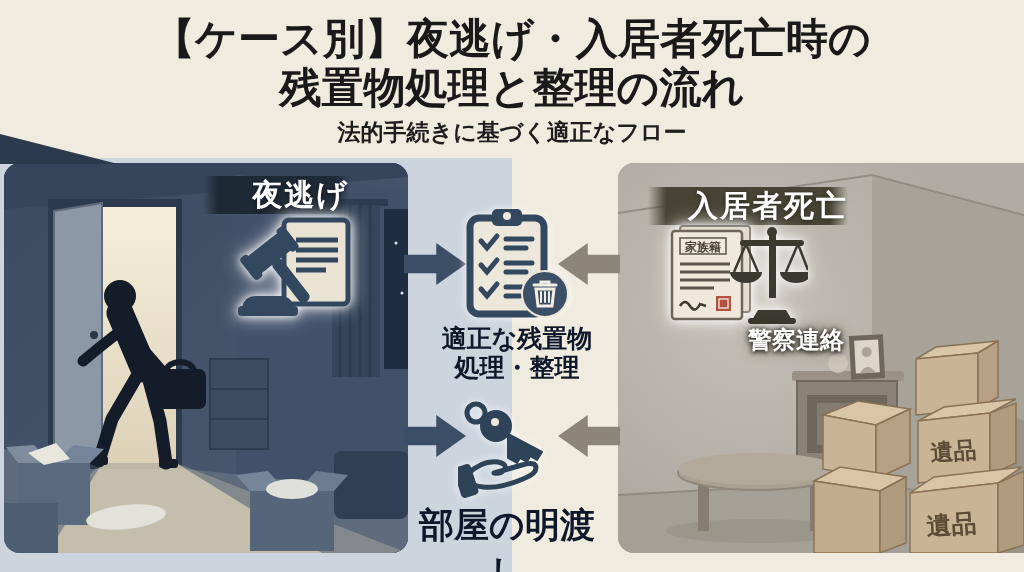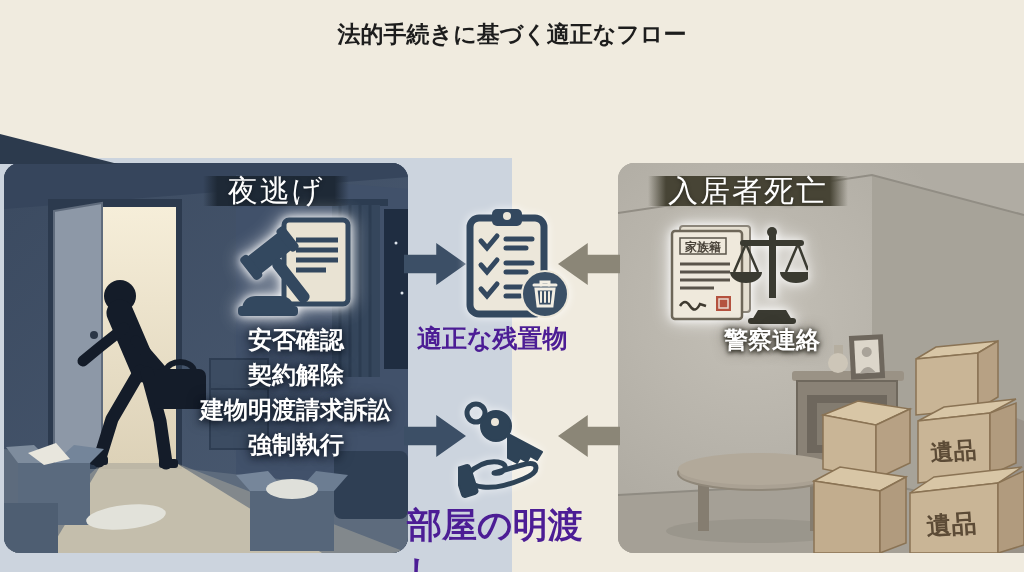--- a/index.html
+++ b/index.html
@@ -26,44 +26,45 @@
   .panel{position:absolute;top:163px;height:390px;border-radius:16px;overflow:hidden;}
   .panel-left{left:4px;width:404px;background:#44546b;}
   .panel-right{left:618px;width:406px;background:#aba79d;border-radius:16px 0 0 16px;}
   .panel svg.scene{position:absolute;left:0;top:0;}
   .corner-wedge{
     position:absolute;left:0;top:134px;width:118px;height:30px;
     background:#2c3a4d;clip-path:polygon(0 0,100% 100%,0 100%);
   }
   
   .case-band{
-    position:absolute;top:176px;height:30px;display:flex;align-items:center;justify-content:center;
-    color:#ffffff;font-size:30px;font-weight:400;letter-spacing:2px;
+    position:absolute;top:176px;height:38px;display:flex;align-items:center;justify-content:flex-end;
+    color:#ffffff;font-size:30px;font-weight:700;letter-spacing:2px;
     text-shadow:0 1px 4px rgba(0,0,0,.4);
   }
   .band-left{
     left:203px;width:146px;
     background:linear-gradient(90deg,rgba(30,41,54,0) 0%,#1e2936 10%,#1e2936 90%,rgba(30,41,54,0) 100%);
   }
   .band-right{
     left:648px;width:200px;
     background:linear-gradient(90deg,rgba(66,63,51,0) 0%,#474435 9%,#474435 91%,rgba(66,63,51,0) 100%);
+    margin-top:11px;
   }
   
   .steps{
     position:absolute;top:322px;text-align:center;
     font-size:24px;font-weight:800;line-height:35px;color:#ffffff;
   }
   .steps-left{left:158px;width:276px;
     text-shadow:0 2px 7px rgba(8,14,24,.9),0 0 14px rgba(8,14,24,.65);}
-  .steps-right{left:665px;width:214px;
-    text-shadow:0 0 5px rgba(45,43,34,.95),0 2px 4px rgba(45,43,34,.9),0 0 14px rgba(45,43,34,.7);}
+  .steps-right{left:630px;width:214px;
+    text-shadow:0 0 5px rgba(45,43,34,.95),0 2px 4px rgba(45,43,34,.9),0 0 14px rgba(45,43,34,.7);text-align:right;}
   
   .center-label{
-    position:absolute;color:#4c1d95;font-weight:900;
+    position:absolute;text-align:center;color:#0f172a;font-weight:900;
   }
   .label-top{left:417px;top:324px;width:200px;font-size:25px;line-height:29px;}
   .label-bottom{left:407px;top:502px;width:200px;font-size:35px;}
   
   .arrow{position:absolute;width:62px;height:42px;}
   .arrow-right-dir{ 
     background:#3c4f66;
     clip-path:polygon(0 28%,52% 28%,52% 0,100% 50%,52% 100%,52% 72%,0 72%);
   }
   .arrow-left-dir{ 
@@ -74,20 +75,22 @@
   .centericon{filter:drop-shadow(0 0 5px rgba(255,255,255,.8));}
 </style>
 </head>
 <body>
 
 <div id="canvas">
 
   <div class="bg-left"></div>
 
   <div class="title-wrap">
+    <div class="title-line">【ケース別】夜逃げ・入居者死亡時の</div>
+    <div class="title-line">残置物処理と整理の流れ</div>
     <div class="subtitle">法的手続きに基づく適正なフロー</div>
   </div>
 
   <div class="panel panel-left">
     <svg class="scene" width="404" height="390" viewBox="0 0 404 390">
       <defs>
         <linearGradient id="doorLight" x1="0" y1="0" x2="0" y2="1">
           <stop offset="0" stop-color="#f6eed9"></stop>
             <stop offset="1" stop-color="#ddd2b8"></stop>
         </linearGradient>
@@ -257,26 +260,20 @@
       <rect x="72" y="16" width="64" height="6" rx="3"></rect>
       <path d="M78,20 L66,48 M78,20 L90,48" stroke="#3a3a31" stroke-width="2.5" fill="none"></path>
       <path d="M62,48 h32 a16,11 0 0 1 -32,0 z"></path>
       <path d="M130,20 L118,48 M130,20 L140,46" stroke="#3a3a31" stroke-width="2.5" fill="none"></path>
       <path d="M114,48 h32 a16,11 0 0 1 -32,0 z" transform="translate(-2,0)"></path>
       <polygon points="90,86 118,86 124,96 84,96"></polygon>
       <rect x="80" y="94" width="48" height="6" rx="3"></rect>
     </g>
   </svg>
 
-  <div class="steps steps-left">
-    <div>安否確認</div>
-    <div>契約解除</div>
-    <div>建物明渡請求訴訟</div>
-    <div>強制執行</div>
-  </div>
   <div class="steps steps-right">
     <div>警察連絡</div>
   </div>
 
   <div class="arrow arrow-right-dir" style="left:404px;top:243px;"></div>
   <div class="arrow arrow-left-dir" style="left:558px;top:243px;"></div>
   <div class="arrow arrow-right-dir" style="left:404px;top:415px;"></div>
   <div class="arrow arrow-left-dir" style="left:558px;top:415px;"></div>
 
   <svg class="centericon" style="position:absolute;left:466px;top:208px;" width="104" height="112" viewBox="0 0 104 112">
@@ -299,20 +296,21 @@
         <path d="M68,77h22"></path>
           <path d="M75,77v-3h8v3"></path>
         <path d="M70,81 l2,17 h14 l2,-17 z" fill="none"></path>
         <path d="M75,84v10 M79,84v10 M83,84v10" stroke-width="2"></path>
       </g>
     </g>
   </svg>
 
   <div class="center-label label-top">
     <div>適正な残置物</div>
+    <div>処理・整理</div>
   </div>
 
   <svg class="centericon" style="position:absolute;left:458px;top:396px;" width="106" height="104" viewBox="0 0 106 104">
     <g stroke="#2e4357" fill="none" stroke-linecap="round" stroke-linejoin="round">
       <circle cx="18" cy="17" r="9" stroke-width="5"></circle>
       <circle cx="38" cy="30" r="15" fill="#2e4357" stroke-width="2"></circle>
       <circle cx="37" cy="26" r="4" fill="#ece7da" stroke="none"></circle>
       <path d="M50,38 L84,56 l-5,8 -7,-4 -3,6 -7,-4 -3,5 -9,-5 z" fill="#2e4357" stroke-width="2"></path>
       <path d="M10,78 q14,-14 30,-12 q10,2 6,8 q-3,4 -10,3 l28,-8 q14,-4 14,3 q0,6 -13,11 q-24,10 -40,8 q-10,-1 -15,-7 z" stroke-width="5"></path>
       <rect x="0" y="70" width="16" height="30" rx="3" fill="#2e4357" stroke-width="2" transform="rotate(-18 8 85)"></rect>

